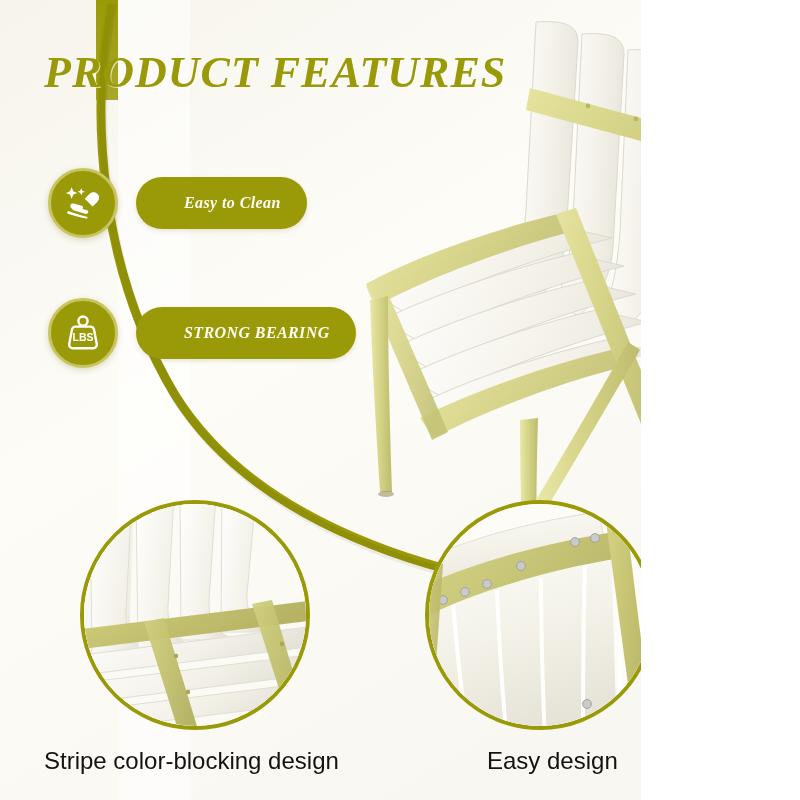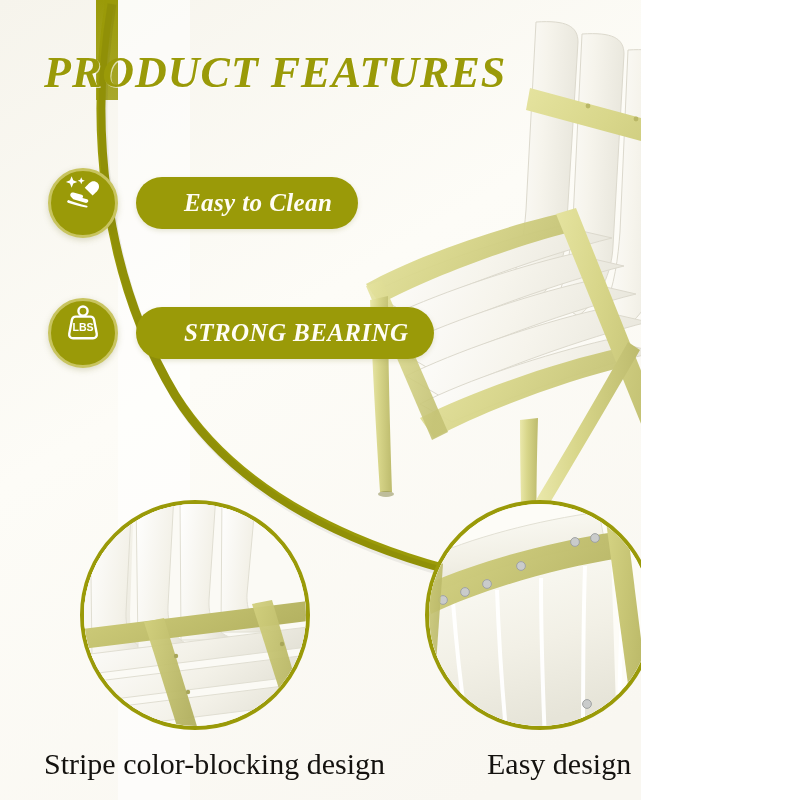--- a/index.html
+++ b/index.html
@@ -51,37 +51,37 @@
     background: #9a9a08;
     display: flex;
     align-items: center;
     box-shadow: 0 2px 5px rgba(120,120,40,0.18);
   }
   .badge-pill span {
     color: #fffdf4;
     font-family: "Liberation Serif", serif;
     font-style: italic;
     font-weight: bold;
-    font-size: 25px;
+    font-size: 16px;
     padding: 0 26px 0 48px;
     white-space: nowrap;
     letter-spacing: 0.4px;
   }
   .badge-circle {
     position: absolute;
     left: 0;
     top: -9px;
     width: 70px;
     height: 70px;
     border-radius: 50%;
     background: #9a9a08;
     border: 3px solid #c8c45f;
     box-sizing: border-box;
     display: flex;
-    align-items: flex-start;
+    align-items: center;
     justify-content: center;
     z-index: 3;
     box-shadow: 0 2px 6px rgba(120,120,40,0.25);
   }
   .badge-circle svg { display: block; }
   #badge-clean  { left: 48px; top: 177px; }
   #badge-strong { left: 48px; top: 307px; }
 
   
   .detail-circle {
@@ -91,22 +91,22 @@
     box-sizing: border-box;
     overflow: hidden;
     background: #fdfdfa;
     z-index: 5;
   }
   #detail-left  { left: 80px;  top: 500px; width: 230px; height: 230px; }
   #detail-right { left: 425px; top: 500px; width: 230px; height: 230px; }
 
   .caption {
     position: absolute;
-    font-family: Liberation Serif, serif;
-    font-size: 30px;
+    font-family: Liberation Sans, sans-serif;
+    font-size: 24px;
     color: #14120f;
     white-space: nowrap;
     z-index: 6;
   }
   #caption-left  { left: 44px;  top: 747px; }
   #caption-right { left: 487px; top: 747px; }
 </style>
 </head>
 <body>
 

